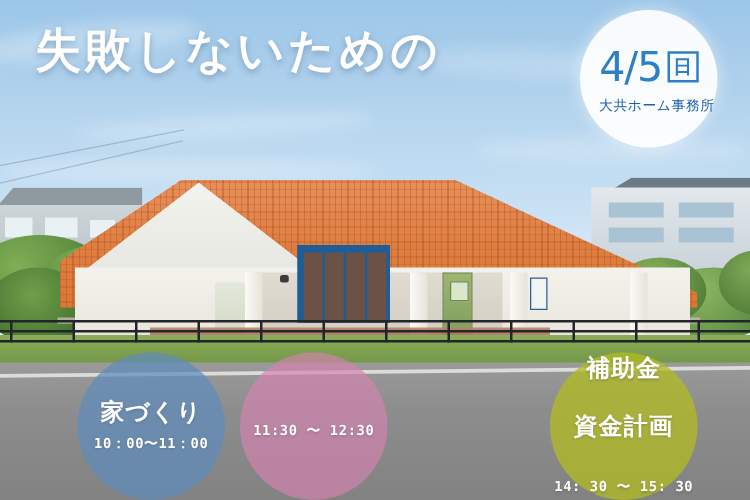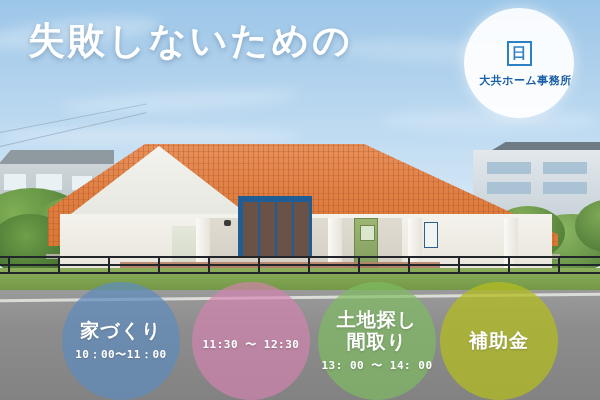--- a/index.html
+++ b/index.html
@@ -117,21 +117,21 @@
     box-shadow:0 0 14px rgba(255,255,255,.55);
     display:flex;flex-direction:column;align-items:center;justify-content:center;
   }
   .badge-date{display:flex;align-items:center;gap:4px;margin-top:2px;}
   .badge-num{font-size:33px;font-weight:400;color:#2f7fc4;line-height:1;letter-spacing:-1px;}
   .badge-day{
     font-size:15px;font-weight:700;color:#2f7fc4;line-height:1;
     border:2px solid #2f7fc4;padding:3px 3px;display:inline-block;
   }
   .badge-company{
-    margin-top:7px;font-size:11px;font-weight:700;color:#1a5fa8;letter-spacing:.5px;margin-left:13px;
+    margin-top:7px;font-size:11px;font-weight:400;color:#1a5fa8;letter-spacing:.5px;margin-left:13px;
   }
 
   
   .circles{position:absolute;left:0;top:282px;width:600px;height:118px;}
   .circ{
     position:absolute;top:0;width:118px;height:118px;border-radius:50%;
     display:flex;flex-direction:column;align-items:center;justify-content:center;
     color:#ffffff;text-align:center;
   }
   .circ .ctitle{font-size:19px;font-weight:700;line-height:1.12;letter-spacing:1px;
@@ -222,41 +222,39 @@
     <div class="fpost" style="left:408px;"></div>
     <div class="fpost" style="left:458px;"></div>
     <div class="fpost" style="left:508px;"></div>
     <div class="fpost" style="left:558px;"></div>
   </div>
 
   <div class="title1">失敗しないための</div>
 
   <div class="badge">
     <div class="badge-date">
+      <span class="badge-num">4/5</span>
       <span class="badge-day">日</span>
     </div>
     <div class="badge-company">大共ホーム事務所</div>
   </div>
 
   <div class="circles">
 
     <div class="circ cr0">
       <div class="ctitle">家づくり</div>
       <div class="ctime">10：00〜11：00</div>
     </div>
 
     <div class="circ cr1">
       <div class="ctime">11:30 〜 12:30</div>
     </div>
 
-    <div class="circ cr2">
-      <div class="ctitle">土地探し</div>
-      <div class="ctitle">間取り</div>
-      <div class="ctime">13: 00 〜 14: 00</div>
-    </div>
 
     <div class="circ cr3">
       <div class="ctitle">補助金</div>
+      <div class="ctitle">資金計画</div>
+      <div class="ctime">14: 30 〜 15: 30</div>
     </div>
 
   </div>
 
 </div>
 
 </body></html>

